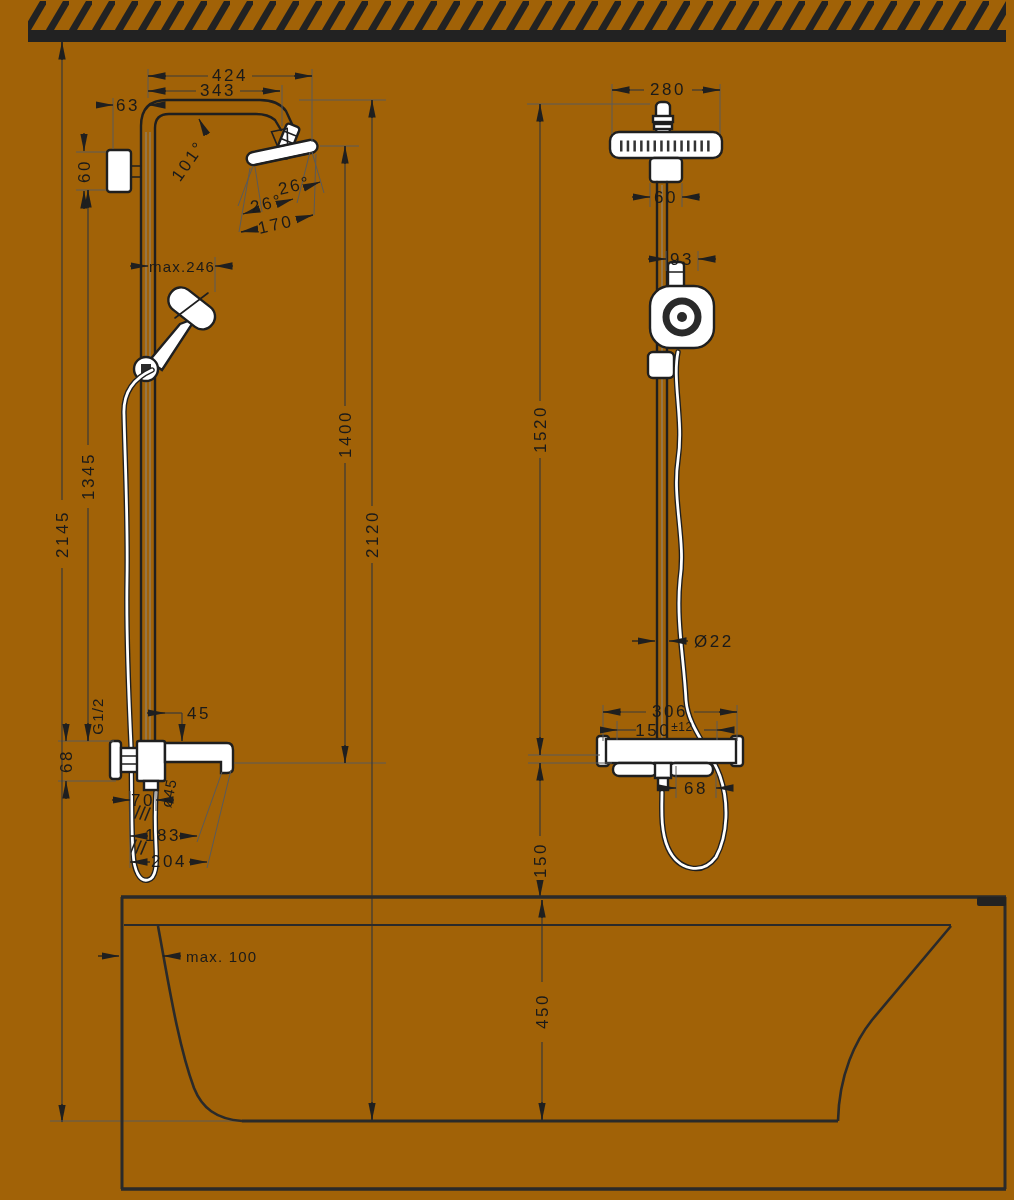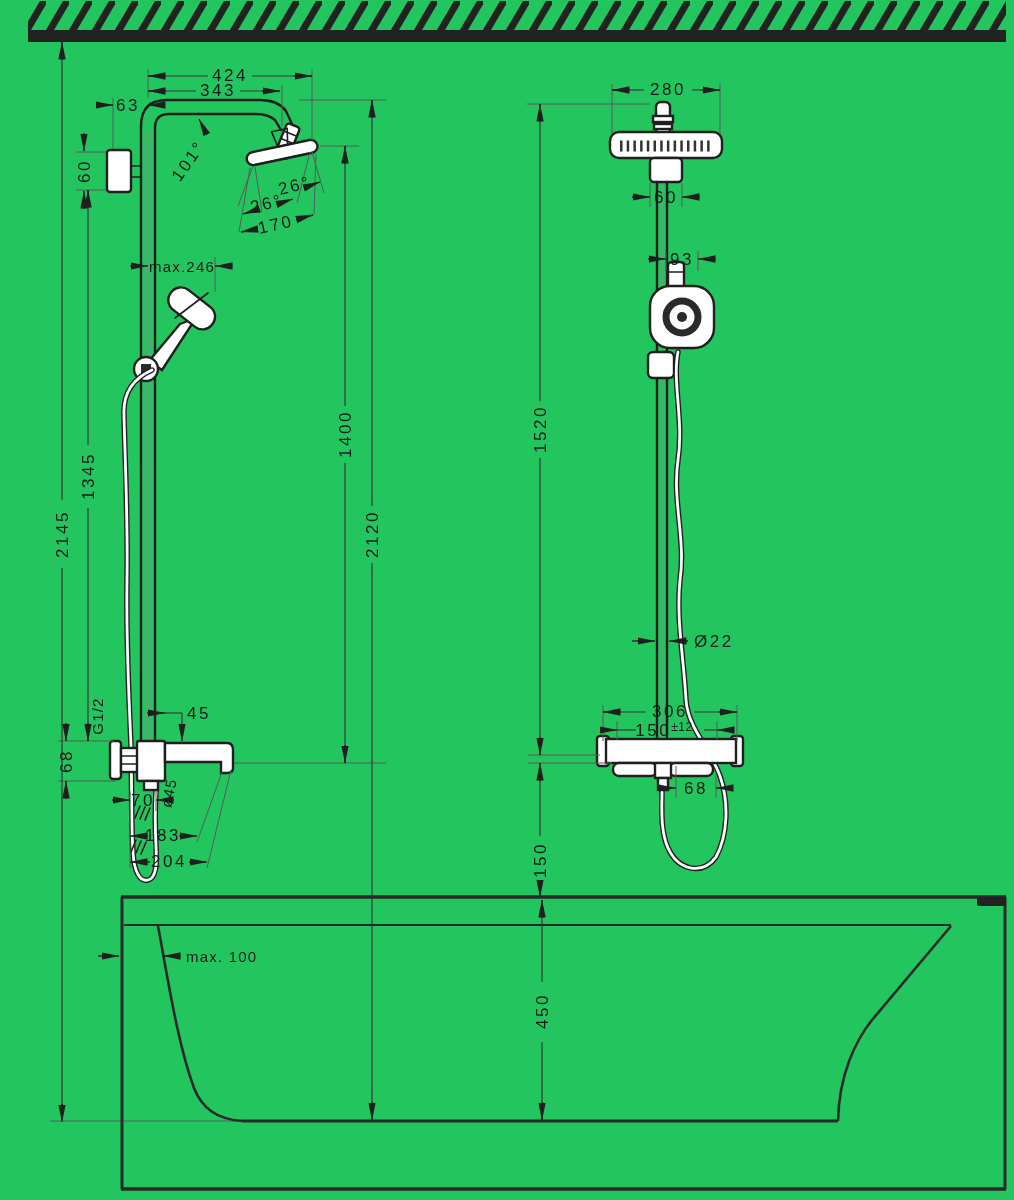--- a/index.html
+++ b/index.html
@@ -1,16 +1,16 @@
 <!DOCTYPE html>
 <html><head>
 <meta charset="utf-8">
 <style>
   html,body{margin:0;padding:0;background:#fff;}
-  .page{width:1014px;height:1200px;background:#22c55e;position:relative;overflow:hidden;}
+  .page{width:1014px;height:1200px;background:#a16207;position:relative;overflow:hidden;}
   svg{display:block;}
   svg text{font-family:"Liberation Sans",sans-serif;fill:#1a1a1a;}
   .dt{font-size:17px;letter-spacing:2.5px;text-anchor:middle;}
   .dts{font-size:15px;letter-spacing:1.2px;text-anchor:middle;}
   .ol{stroke:#1f1f1f;stroke-width:2.4;fill:none;stroke-linecap:round;}
   .ol2{stroke:#1f1f1f;stroke-width:1.6;fill:none;stroke-linecap:round;}
   .olf{stroke:#1f1f1f;stroke-width:2.4;fill:#fff;}
   .thin{stroke:#8a8a8a;stroke-width:1;fill:none;}
   .dl{stroke:#3a3a3a;stroke-width:1.2;fill:none;}
   .xl{stroke:#5a5a5a;stroke-width:1;fill:none;}

